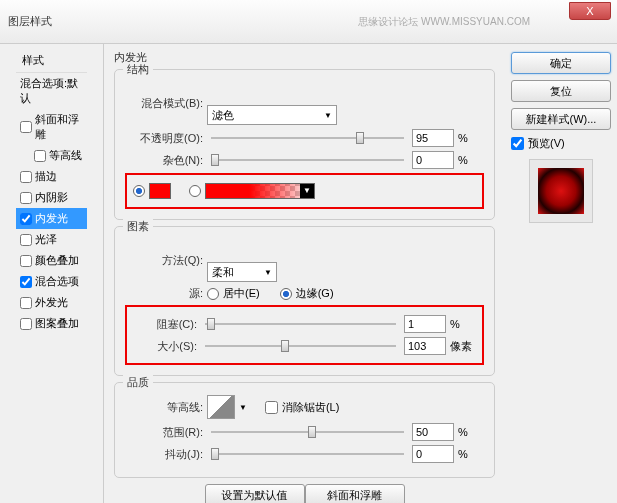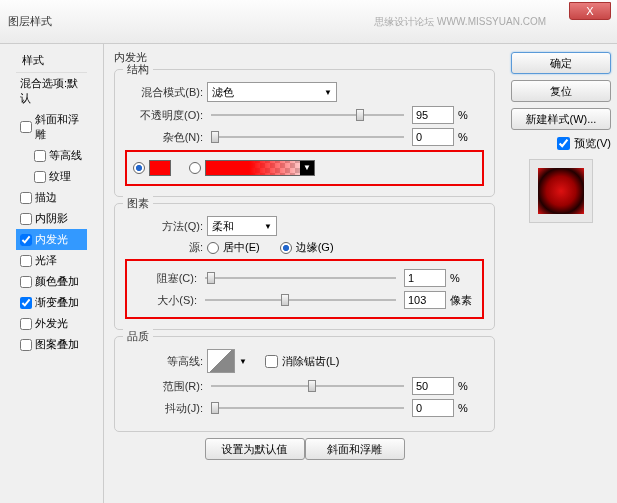--- a/index.html
+++ b/index.html
@@ -1,39 +1,39 @@
 <!DOCTYPE html>
 <html><head>
 <meta charset="utf-8">
 <style>
 * { box-sizing: border-box; margin: 0; padding: 0; font-family: "Microsoft YaHei", sans-serif; font-size: 11px; }
 body { background: #f5f5f5; width: 617px; height: 503px; overflow: hidden; }
 .titlebar { height: 44px; background: linear-gradient(#fdfdfd,#ebebeb); border-bottom: 1px solid #ccc; display: flex; align-items: center; padding: 0 8px; position: relative; }
 .titlebar .title { color: #333; }
-.watermark { position: absolute; right: 71px; color: #aaa; font-size: 10px; }
+.watermark { position: absolute; right: 87px; color: #aaa; font-size: 10px; }
 .closebtn { position: absolute; right: 6px; top: 2px; width: 42px; height: 18px; background: linear-gradient(#e87c7c,#c84848); border: 1px solid #a33; border-radius: 0 0 3px 3px; color: #fff; text-align: center; line-height: 16px; }
 .main { display: flex; height: 475px; background: #f0f0f0; }
 .leftcol { width: 104px; border-right: 1px solid #ccc; padding: 5px 16px; }
 .lefthead { padding: 4px 6px; border-bottom: 1px solid #ddd; }
 .leftitem { padding: 3px 4px; display: flex; align-items: center; gap: 3px; }
 .leftitem.selected { background: #3399ff; color: #fff; }
 .leftitem input[type=checkbox] { width: 12px; height: 12px; }
 .indent { padding-left: 18px; }
 .centercol { flex: 1; padding: 6px 10px; }
 .rightcol { width: 112px; padding: 8px 6px; text-align: center; }
 .btn { display: block; width: 100px; height: 22px; margin: 0 auto 6px; background: linear-gradient(#fdfdfd,#e4e4e4); border: 1px solid #999; border-radius: 3px; line-height: 20px; cursor: pointer; }
 .btn.primary { border: 1px solid #5a9ad8; box-shadow: 0 0 2px #7ab8f0; }
 .previewbox { width: 64px; height: 64px; margin: 8px auto; background: #e8e8e8; border: 1px solid #ccc; display: flex; align-items: center; justify-content: center; }
 .redblob { width: 46px; height: 46px; background: radial-gradient(circle,#d11 0%,#900 45%,#200 70%,#d11 100%); }
 .groupbox { border: 1px solid #ccc; border-radius: 5px; padding: 8px 10px 10px; margin-bottom: 6px; position: relative; }
 .groupbox > .legend { position: absolute; top: -8px; left: 8px; background: #f0f0f0; padding: 0 4px; color: #333; }
 .ghead { color: #333; margin-bottom: 4px; }
 .row { display: flex; align-items: center; margin: 4px 0; gap: 4px; }
 .lbl { width: 78px; text-align: right; color: #333; }
-.dropdown { height: 20px; border: 1px solid #999; background: #fff; padding: 0 4px; display: flex; align-items: center; justify-content: space-between; }
+.dropdown { height: 20px; border: 1px solid #999; background: #fff; padding: 0 4px; display: flex; align-items: center; justify-content: space-between; margin-top: 23px; }
 .dropdown .arrow { font-size: 8px; }
 .slider { flex: 1; height: 16px; position: relative; margin: 0 4px; }
 .slider .track { position: absolute; top: 7px; left: 0; right: 0; height: 2px; background: #bbb; }
 .slider .thumb { position: absolute; top: 2px; width: 8px; height: 12px; background: linear-gradient(#f8f8f8,#ccc); border: 1px solid #888; }
 .numbox { width: 42px; height: 18px; border: 1px solid #999; background: #fff; text-align: left; padding: 0 3px; line-height: 16px; }
 .unit { width: 26px; }
 .redframe { border: 2px solid #e00; padding: 4px 6px; margin-top: 4px; }
 .radio { width: 12px; height: 12px; border-radius: 50%; border: 1px solid #666; display: inline-block; background: #fff; }
 .radio.checked { background: radial-gradient(circle,#2266cc 0 40%,#fff 45% 100%); }
 .swatch-solid { width: 22px; height: 16px; background: #f00; border: 1px solid #666; }
@@ -60,24 +60,20 @@
         <span>混合选项:默认</span>
       </div>
     <div class="leftitem">
         <input type="checkbox" style="">
         <span>斜面和浮雕</span>
       </div>
     <div class="leftitem indent">
         <input type="checkbox" style="">
         <span>等高线</span>
       </div>
-    <div class="leftitem indent">
-        <input type="checkbox" style="">
-        <span>纹理</span>
-      </div>
     <div class="leftitem">
         <input type="checkbox" style="">
         <span>描边</span>
       </div>
     <div class="leftitem">
         <input type="checkbox" style="">
         <span>内阴影</span>
       </div>
     <div class="leftitem selected">
         <input type="checkbox" checked="" style="">
@@ -86,21 +82,21 @@
     <div class="leftitem">
         <input type="checkbox" style="">
         <span>光泽</span>
       </div>
     <div class="leftitem">
         <input type="checkbox" style="">
         <span>颜色叠加</span>
       </div>
     <div class="leftitem">
         <input type="checkbox" checked="" style="">
-        <span>渐变叠加</span>
+        <span>混合选项</span>
       </div>
     <div class="leftitem">
         <input type="checkbox" style="">
         <span>外发光</span>
       </div>
     <div class="leftitem">
         <input type="checkbox" style="">
         <span>图案叠加</span>
       </div>
   </div>
@@ -220,21 +216,21 @@
     <div class="btnrow">
       <div class="smbtn">设置为默认值</div>
       <div class="smbtn">斜面和浮雕</div>
     </div>
   </div>
 
   <div class="rightcol">
     <div class="btn primary">确定</div>
     <div class="btn">复位</div>
     <div class="btn">新建样式(W)...</div>
-    <div class="row" style="justify-content:flex-end">
+    <div class="row" style="justify-content:flex-start">
       <input type="checkbox" checked="" style="">
       <span>预览(V)</span>
     </div>
     <div class="previewbox">
       <div class="redblob"></div>
     </div>
   </div>
 
 </div>
 

